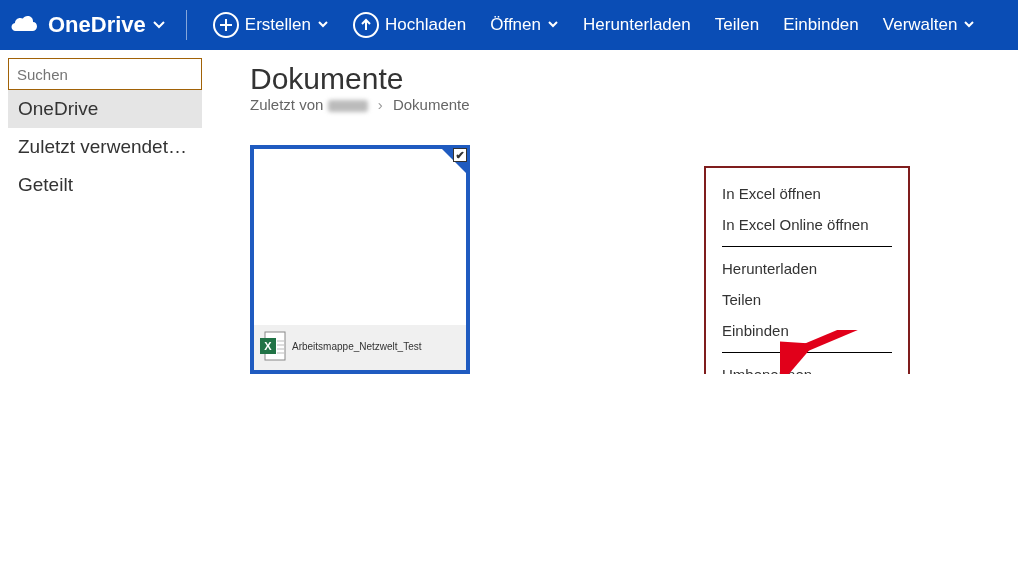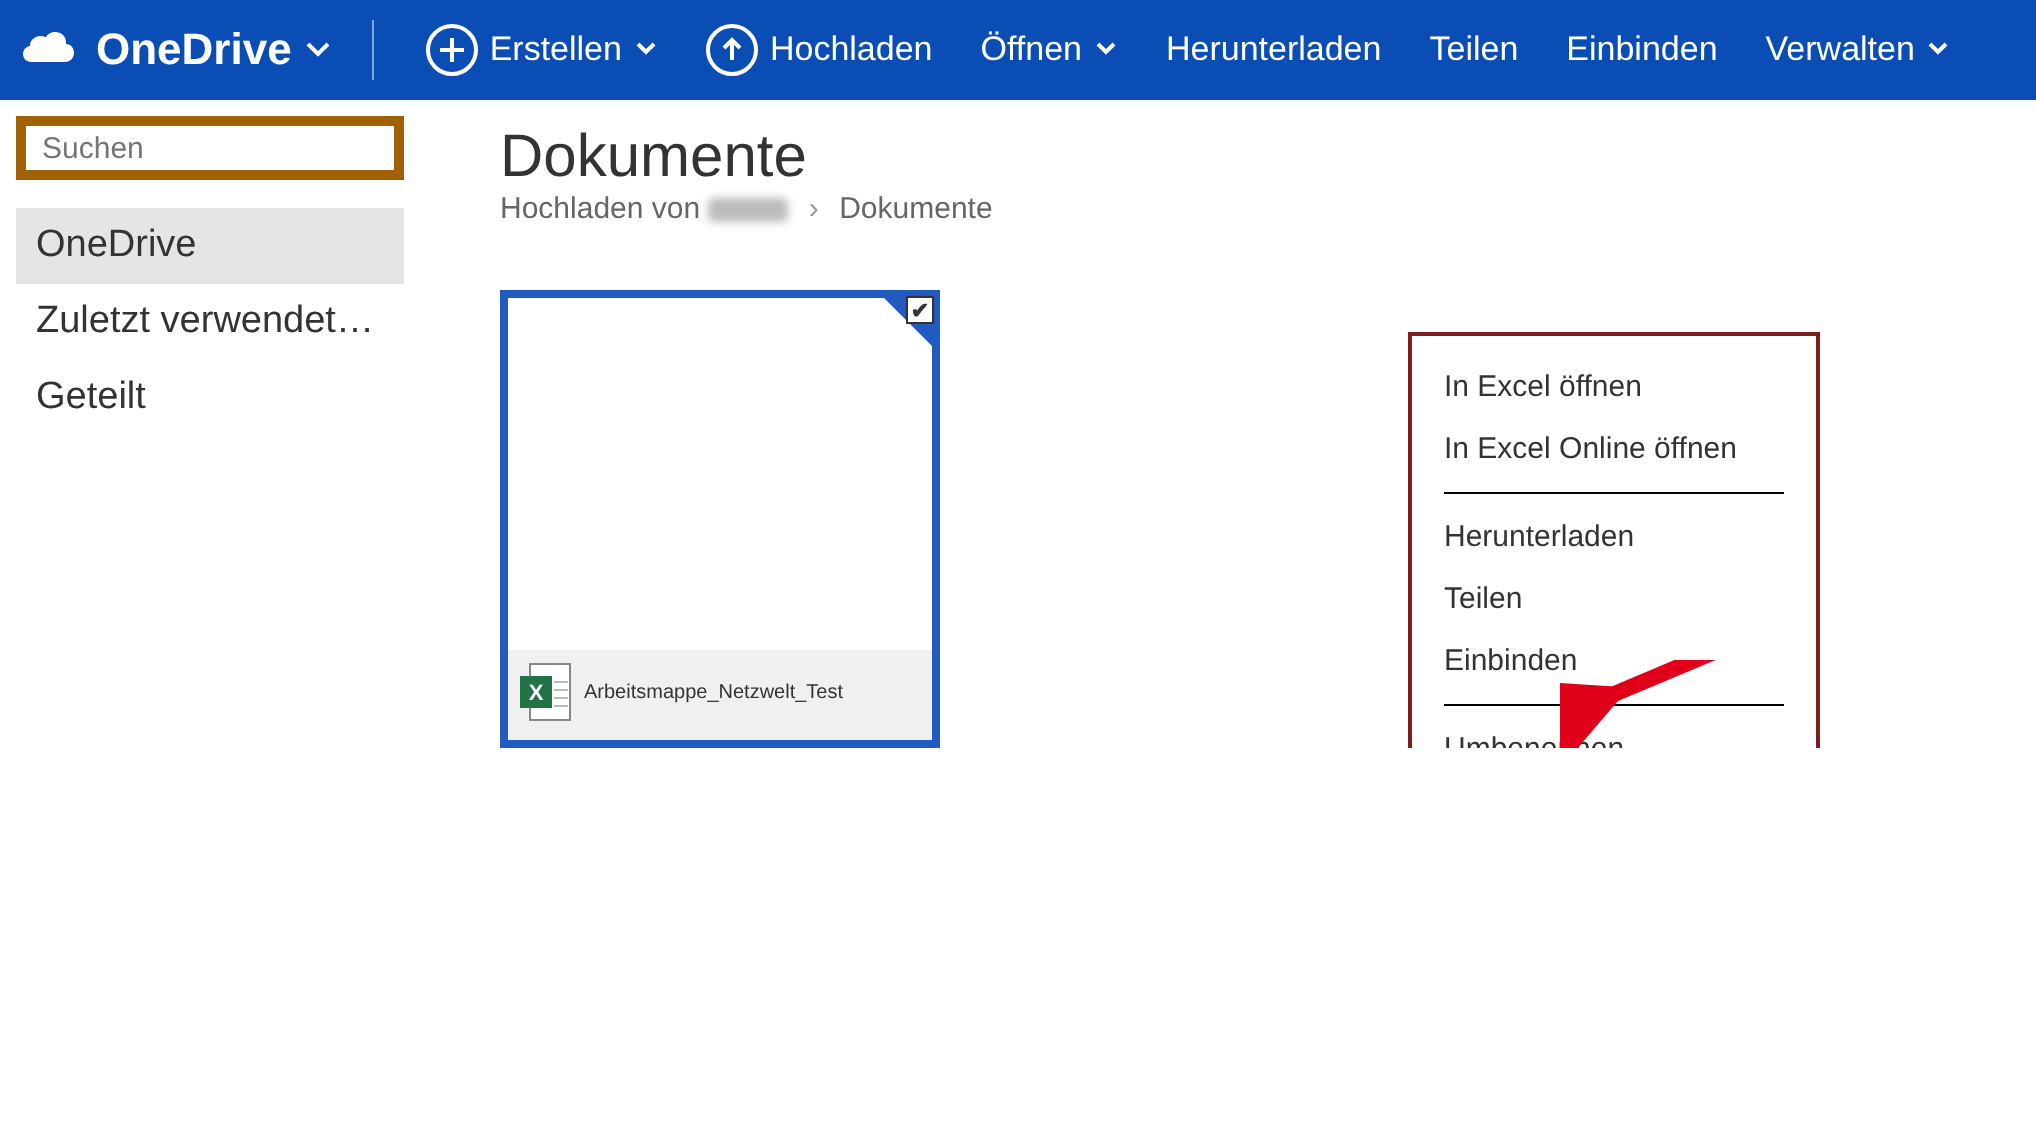--- a/index.html
+++ b/index.html
@@ -8,21 +8,21 @@
   .brand{display:flex;align-items:center;font-size:22px;font-weight:700;margin-right:6px;}
   .brand-icon{margin-right:8px;}
   .brand-caret{margin-left:6px;}
   .divider{width:1px;height:30px;background:rgba(255,255,255,0.5);margin:0 14px;}
   .cmd{display:flex;align-items:center;font-size:17px;margin:0 12px;cursor:pointer;text-align:center;}
   .cmd .caret{margin-left:6px;}
   .circ{width:26px;height:26px;border:2px solid #fff;border-radius:50%;display:flex;align-items:center;justify-content:center;margin-right:6px;}
   .circ svg{display:block;}
   .layout{display:flex;}
   .sidebar{width:210px;padding:8px 8px 0 8px;}
-  .search{border:5px solid #a16207;height:32px;margin-bottom:14px;display:flex;align-items:center;}
+  .search{border:1px solid #a16207;height:32px;display:flex;align-items:center;}
   .search input{border:none;outline:none;width:100%;height:100%;padding:0 8px;font-size:15px;color:#777;background:transparent;}
   .nav-item{padding:8px 10px;font-size:19px;color:#333;cursor:pointer;white-space:nowrap;overflow:hidden;text-overflow:ellipsis;}
   .nav-item.selected{background:#e5e5e5;}
   .main{flex:1;padding:12px 0 0 40px;position:relative;}
   .heading-row{display:flex;align-items:baseline;flex-direction:column;}
   .heading{font-size:30px;font-weight:300;color:#333;margin-right:28px;}
   .crumb{font-size:15px;color:#666;}
   .crumb .sep{margin:0 6px;color:#999;}
   .crumb .blur{display:inline-block;width:40px;height:12px;background:#bbb;border-radius:3px;filter:blur(2px);vertical-align:middle;}
   .files{margin-top:32px;display:flex;}
@@ -119,21 +119,21 @@
     </div>
     <div class="nav-item selected">OneDrive</div>
     <div class="nav-item">Zuletzt verwendete Dokumente</div>
     <div class="nav-item">Geteilt</div>
   </div>
 
   <div class="main">
     <div class="heading-row">
       <div class="heading">Dokumente</div>
       <div class="crumb">
-        <span><span>Hochladen von</span> <span class="blur"></span></span>
+        <span><span>Zuletzt von</span> <span class="blur"></span></span>
         <span class="sep">›</span>
         <span>Dokumente</span>
       </div>
     </div>
 
     <div class="files">
       <div class="tile">
         <div class="thumb">
           <div class="check">
             <div class="tri"></div>

